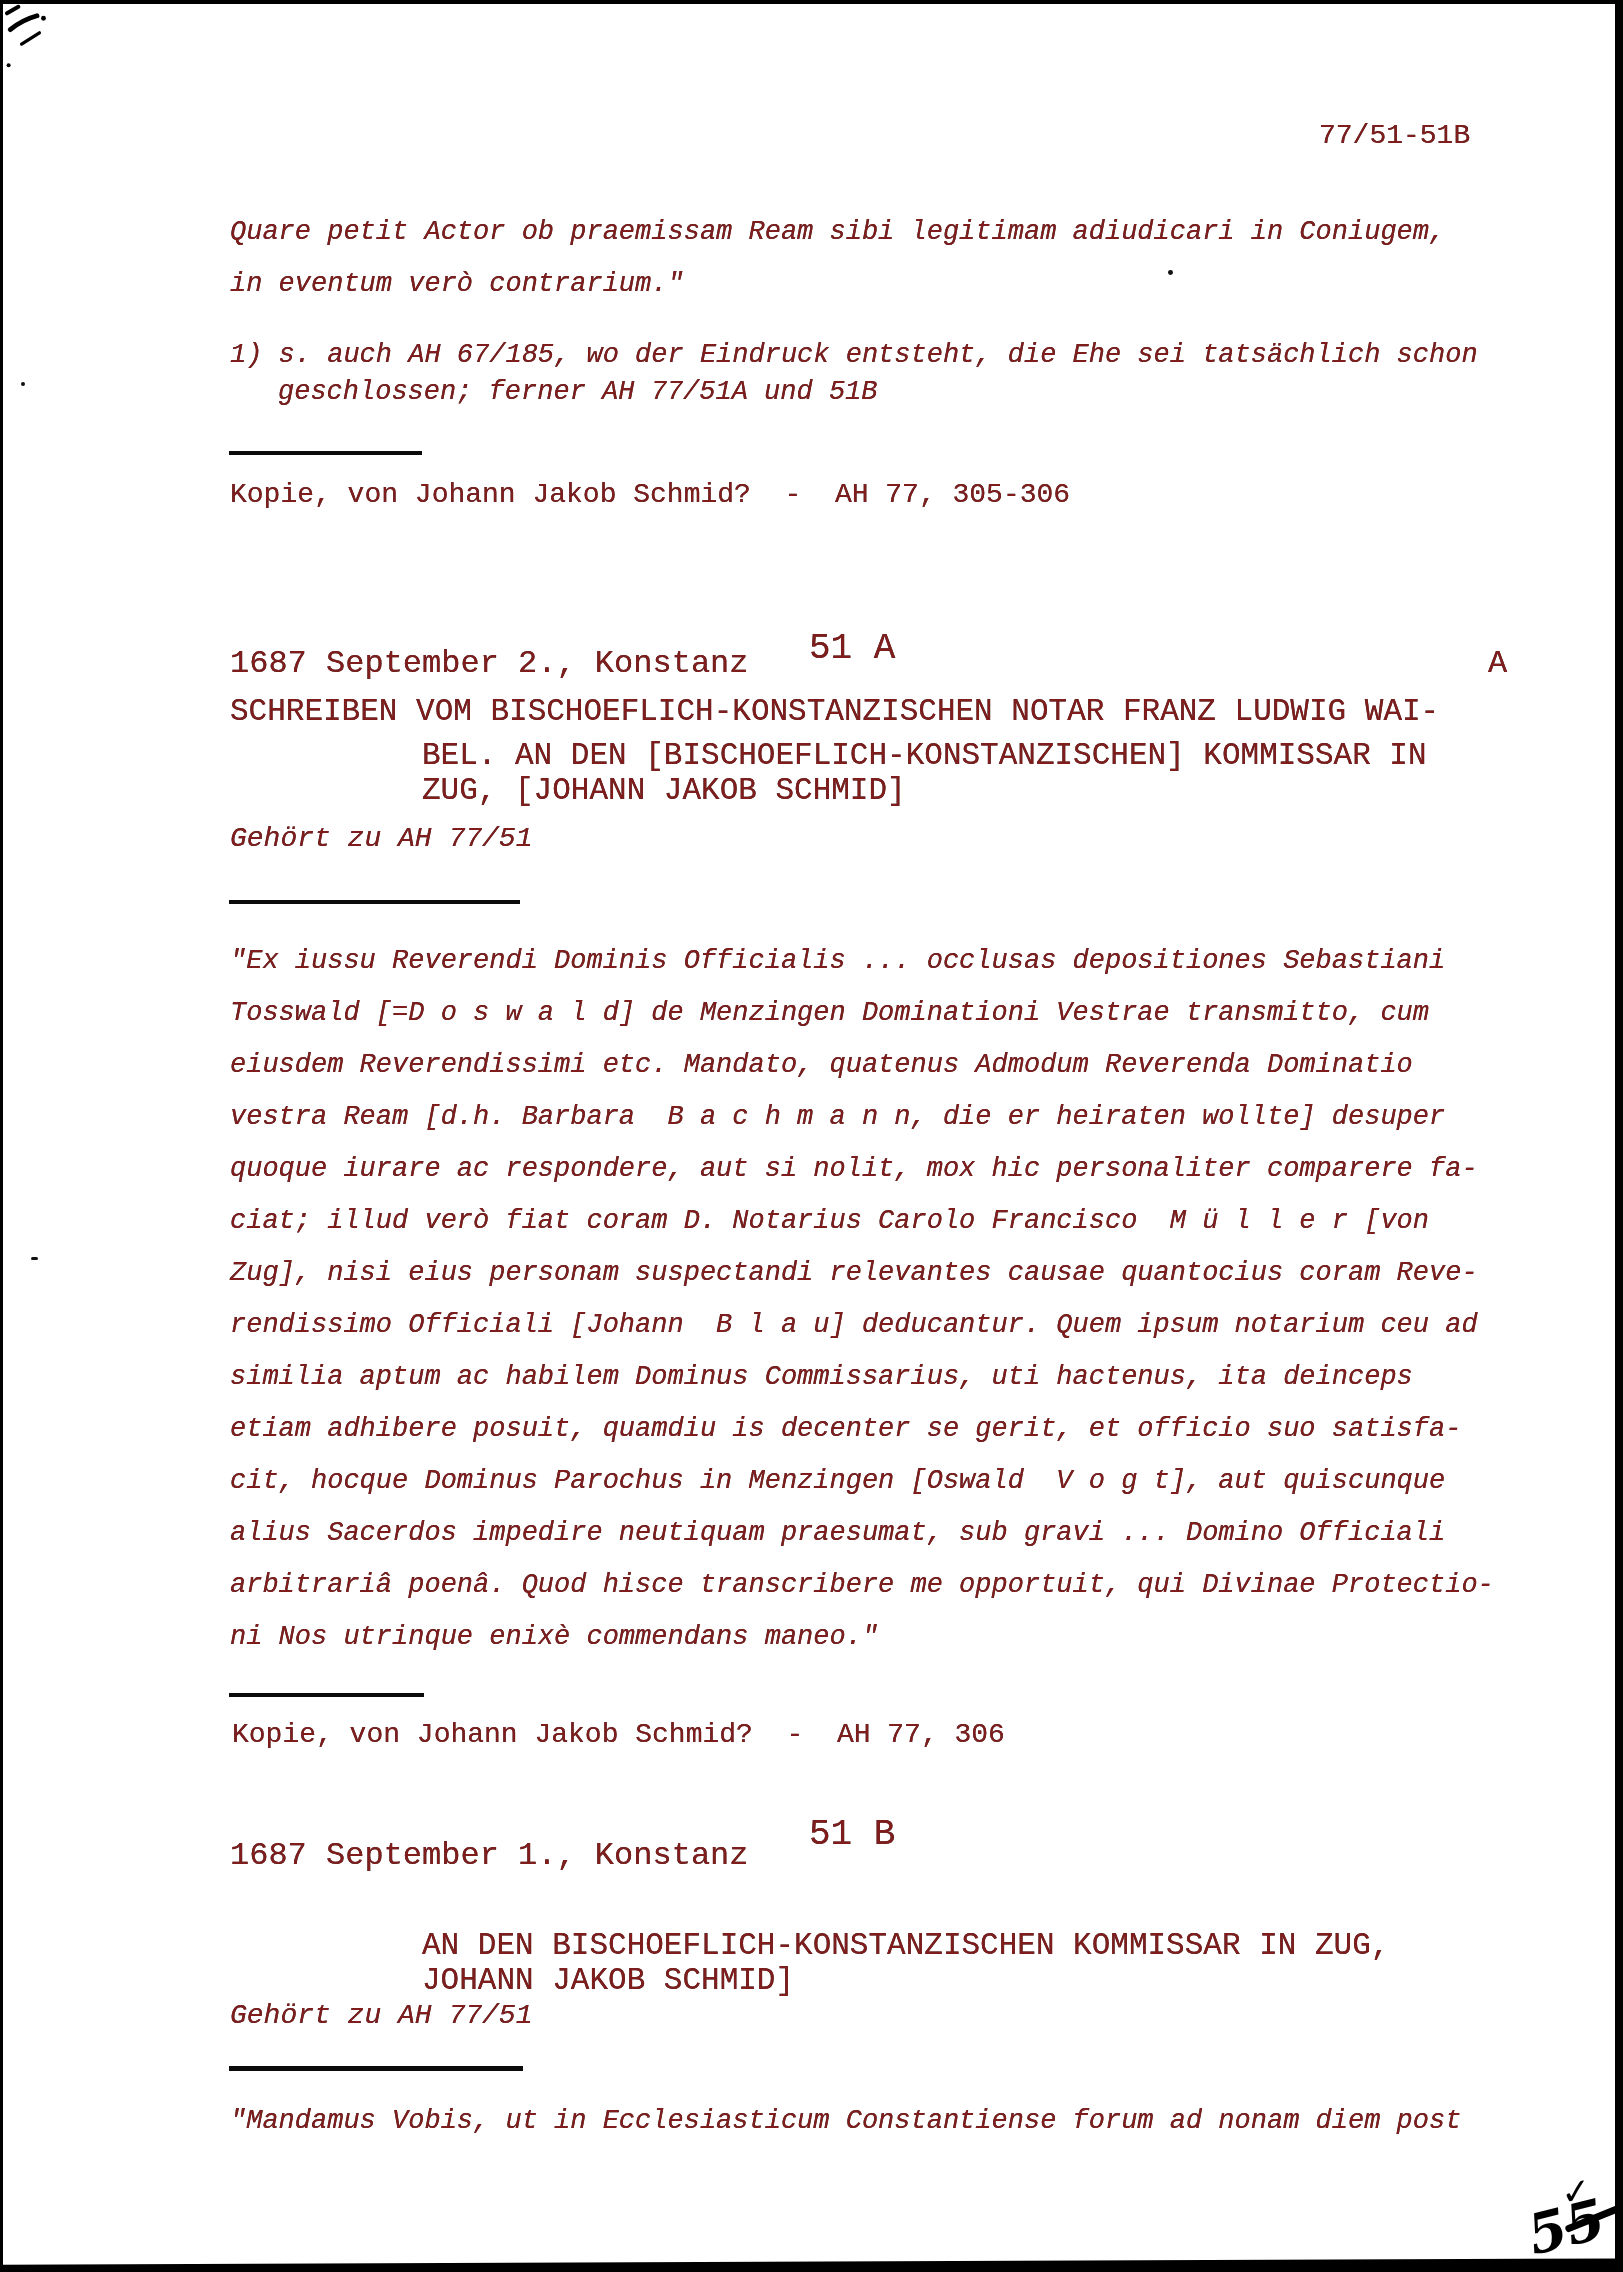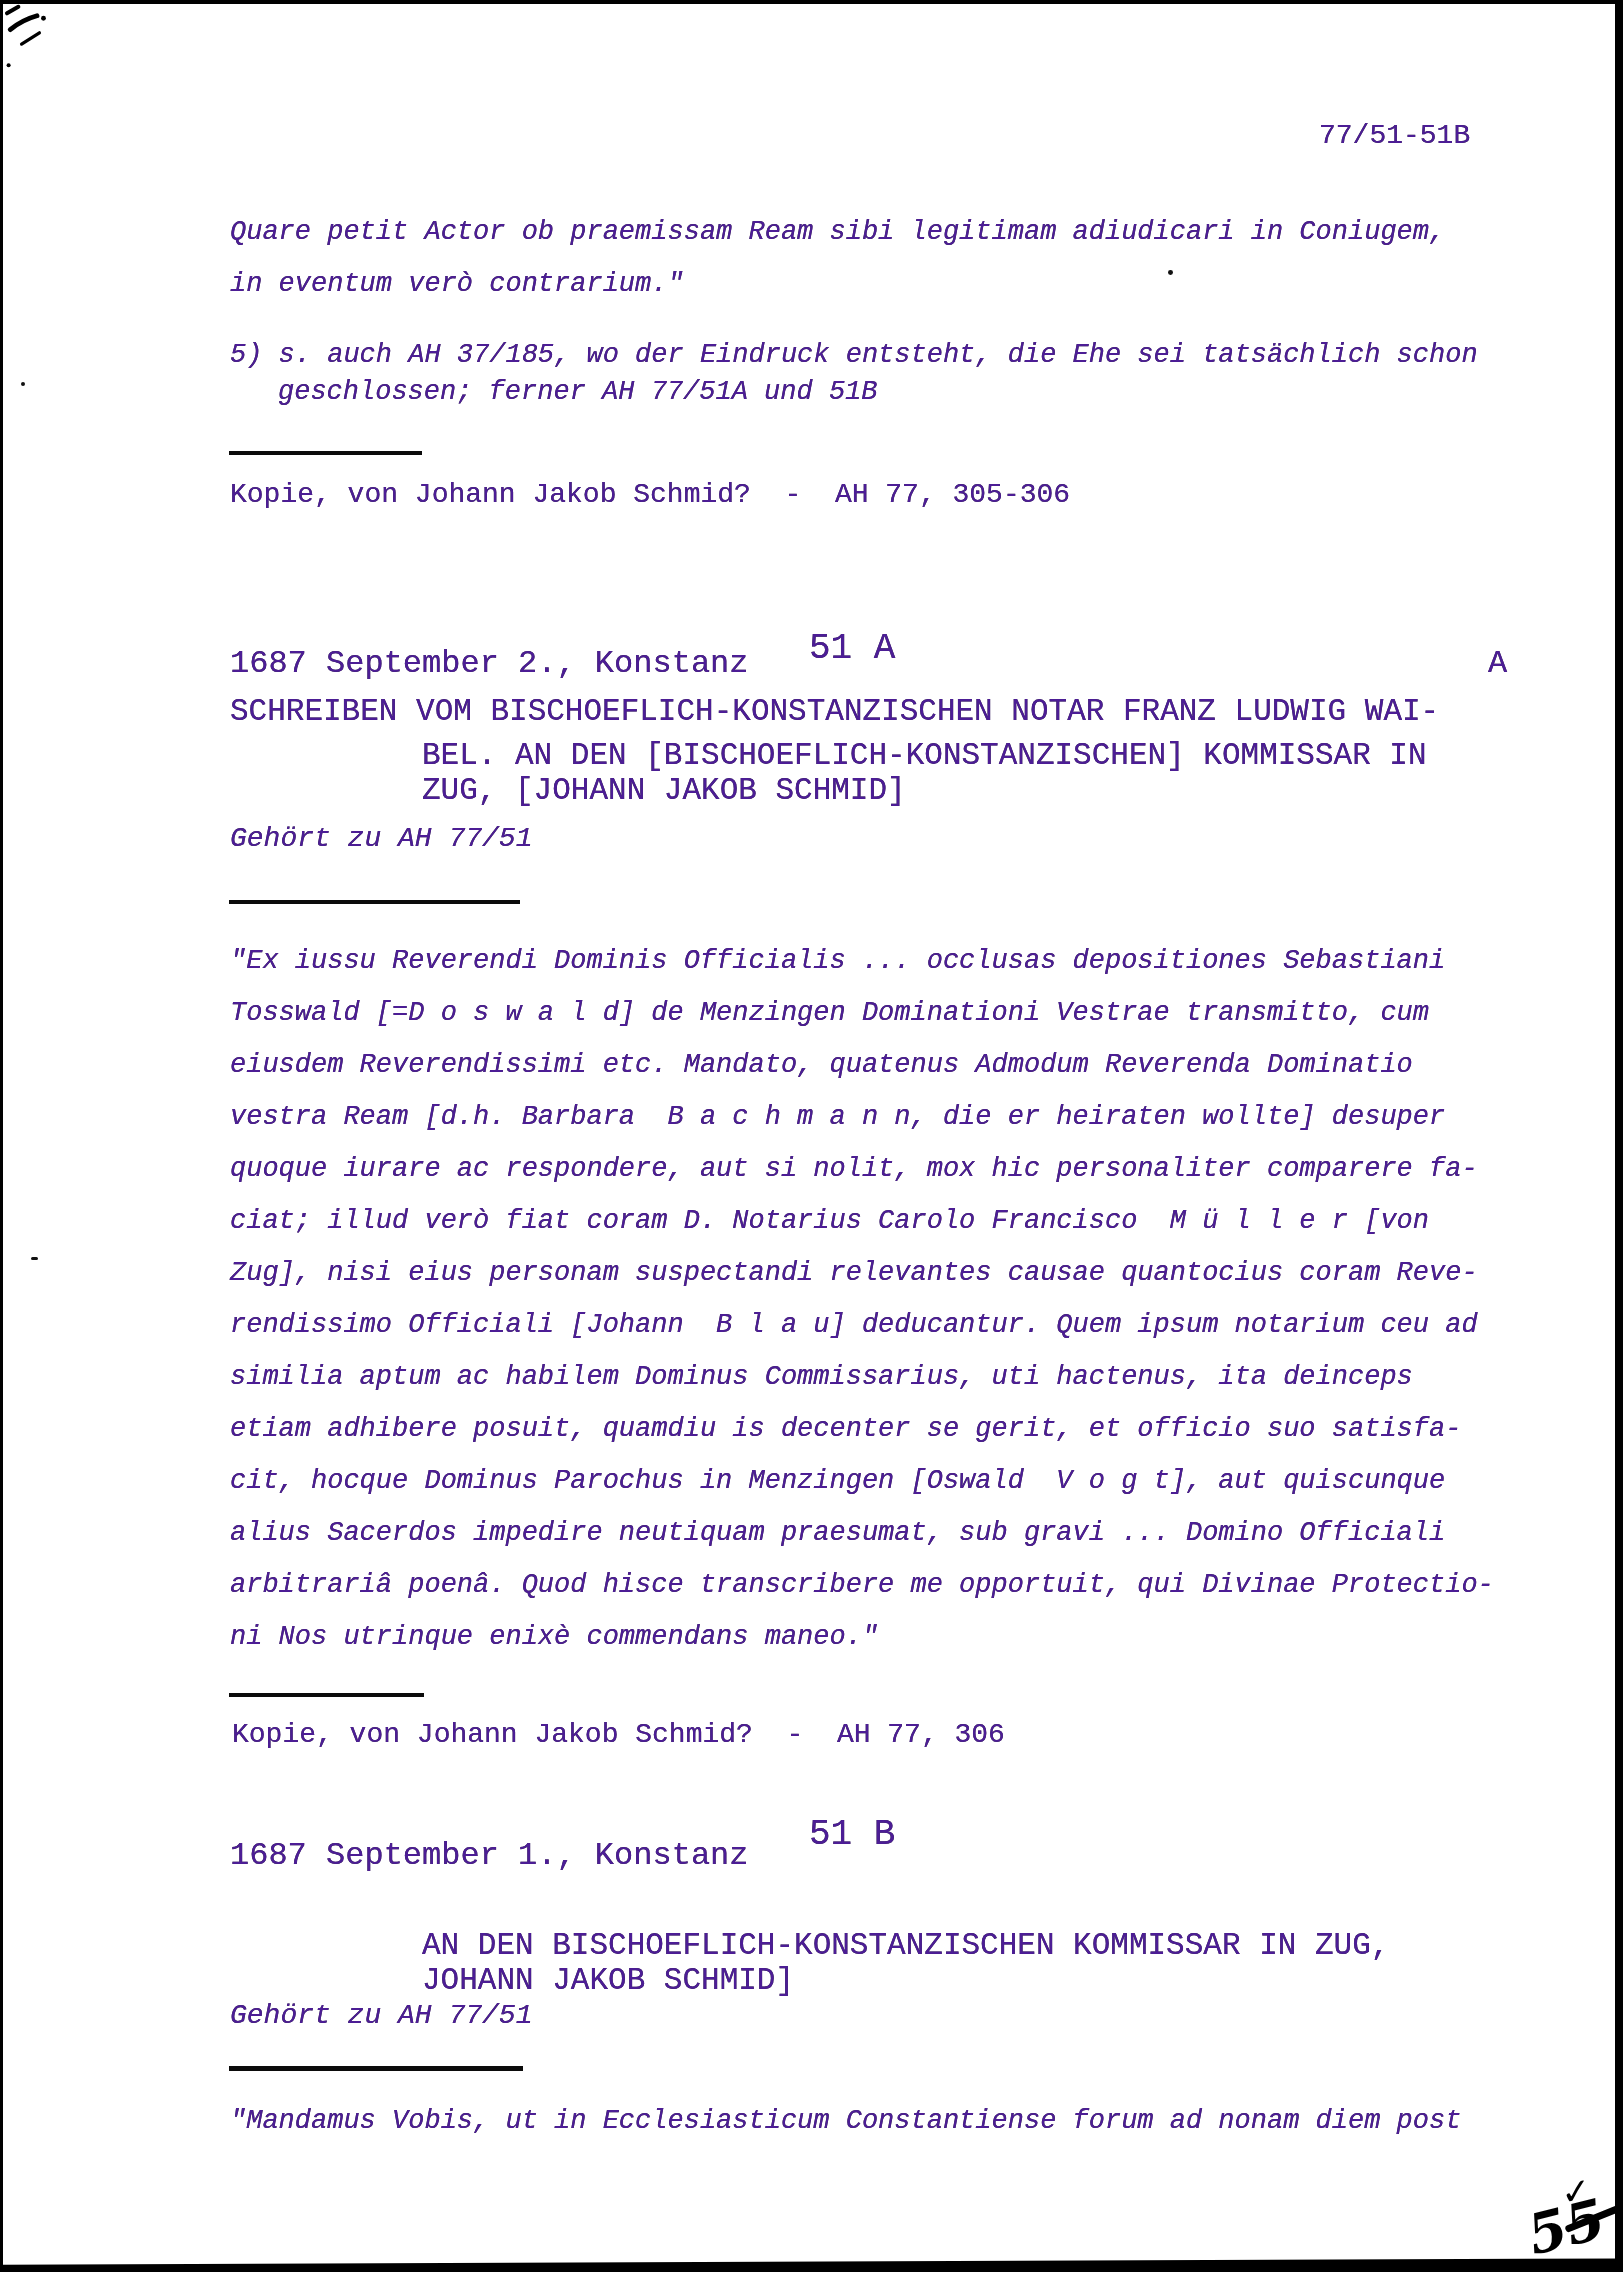--- a/index.html
+++ b/index.html
@@ -8,21 +8,21 @@
     width:1624px;height:2273px;
     background:#ffffff;
     overflow:hidden;
     font-family:"Liberation Mono","DejaVu Sans Mono",monospace;
     color:#0b0b0b;
   }
   .t{
     position:absolute;
     white-space:pre;
     font-family:"Liberation Mono","DejaVu Sans Mono",monospace;
-    color:#4c1d95;
+    color:#7f1d1d;
     text-shadow:0 0 0.5px rgba(0,0,0,.8);
   }
   .fs33{font-size:27px;line-height:32px;}
   .fs34{font-size:28px;line-height:33px;}
   .fs38{font-size:31px;line-height:35px;}
   .fs40{font-size:32px;line-height:37px;}
   .fs44{font-size:36px;line-height:41px;margin-top:34px;}
   .ital{font-style:italic;}
   .quoteblock{line-height:52px;}
   .fnblock{line-height:37px;}
@@ -73,21 +73,21 @@
 
   <div class="speck" style="left:21px;top:382px;width:4px;height:4px;"></div>
   <div class="speck" style="left:1168px;top:270px;width:4.9px;height:4.9px;"></div>
   <div class="speck" style="left:31px;top:1257px;width:7.3px;height:3.2px;border-radius:1.6px;"></div>
 
   <div class="t fs34" style="left:1319px;top:119px;">77/51-51B</div>
 
   <div class="t fs33 ital quoteblock" style="left:230px;top:206px;">Quare petit Actor ob praemissam Ream sibi legitimam adiudicari in Coniugem,
 in eventum verò contrarium."</div>
 
-  <div class="t fs33 ital fnblock" style="left:230px;top:337px;">5) s. auch AH 37/185, wo der Eindruck entsteht, die Ehe sei tatsächlich schon</div>
+  <div class="t fs33 ital fnblock" style="left:230px;top:337px;">1) s. auch AH 67/185, wo der Eindruck entsteht, die Ehe sei tatsächlich schon</div>
   <div class="t fs33 ital fnblock" style="left:278px;top:374px;">geschlossen; ferner AH 77/51A und 51B</div>
 
   <div class="rule" style="left:229px;top:451px;width:193px;height:4px;"></div>
 
   <div class="t fs34" style="left:230px;top:478px;">Kopie, von Johann Jakob Schmid?  -  AH 77, 305-306</div>
 
   <div class="t fs44" style="left:809px;top:594px;">51 A</div>
 
   <div class="t fs40" style="left:230px;top:645px;">1687 September 2., Konstanz</div>
   <div class="t fs40" style="left:1488px;top:645px;">A</div>

